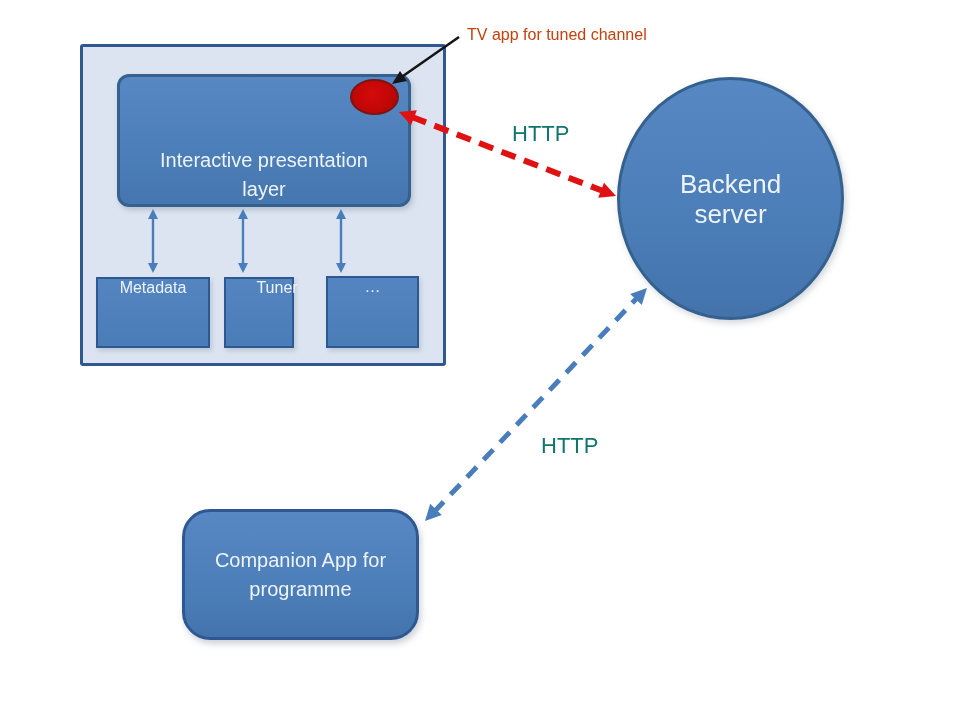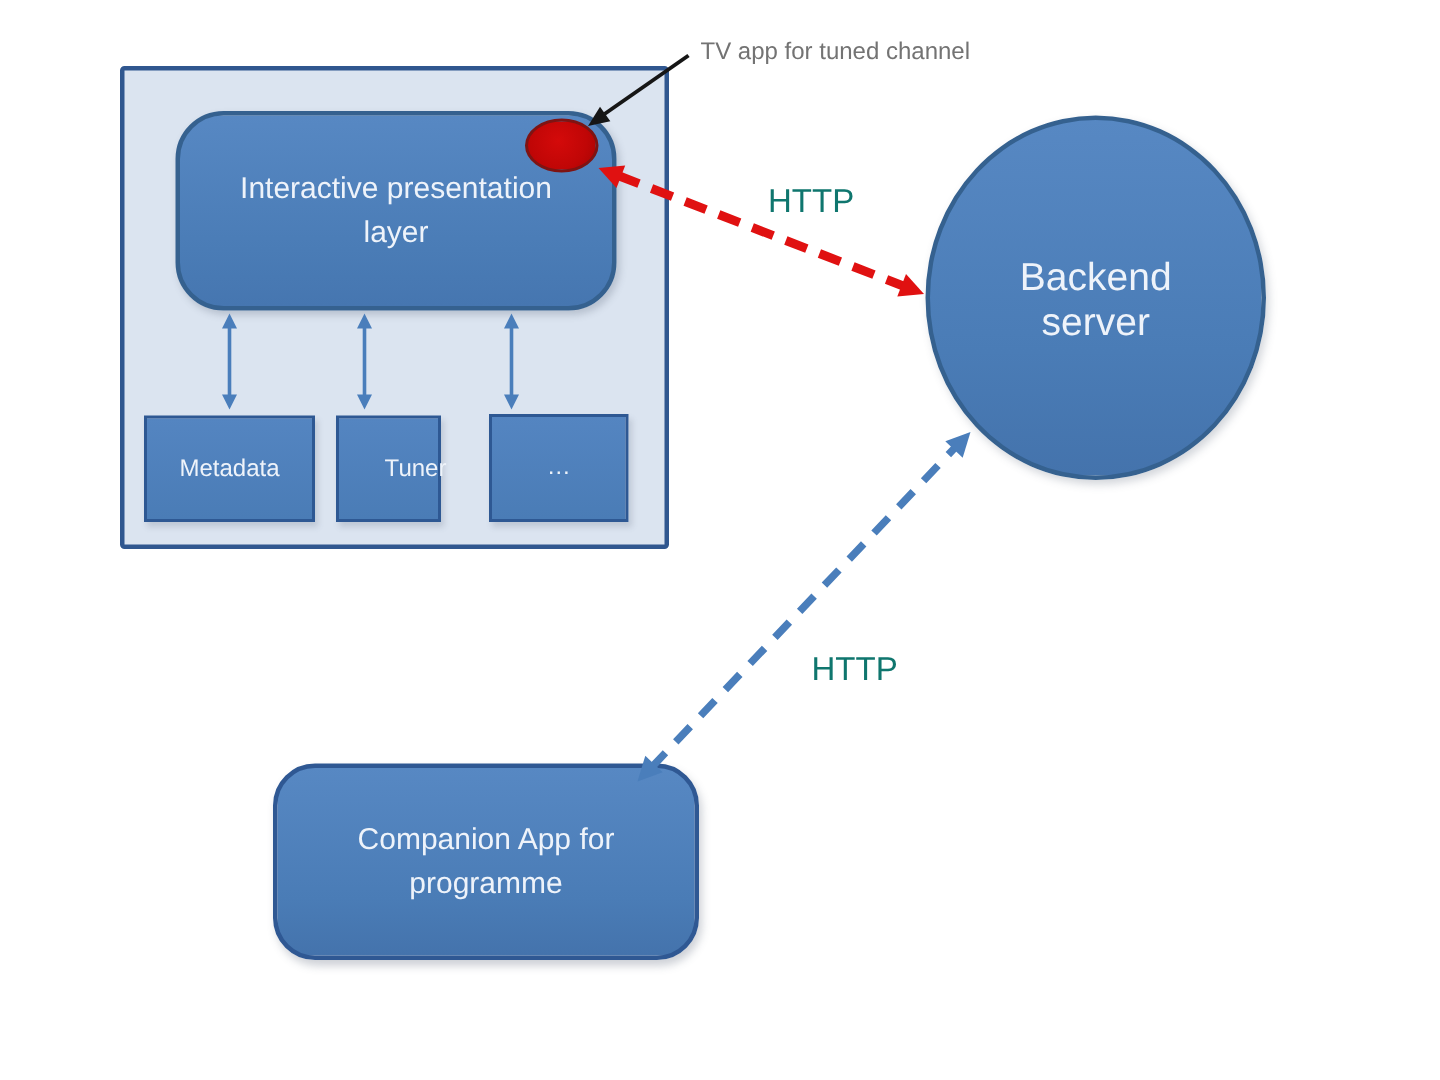--- a/index.html
+++ b/index.html
@@ -10,73 +10,73 @@
   .abs{position:absolute;box-sizing:border-box;}
 
   
   .outer-box{
     left:80px;top:44px;width:366px;height:322px;
     background:#dbe4f0;border:3px solid #30578f;border-radius:3px;
   }
 
   
   .pres-layer{
-    left:117px;top:74px;width:294px;height:133px;border-radius:32px;
+    left:117px;top:74px;width:294px;height:133px;border-radius:12px;
     background:linear-gradient(180deg,#5788c3 0%,#4a7cb6 70%,#4676b0 100%);
     border:3px solid #35618f;
-    display:flex;align-items:center;justify-content:center;text-align:center;
+    display:flex;align-items:flex-end;justify-content:center;text-align:center;
     color:#eef3fa;font-size:20px;line-height:29px;
     box-shadow:2px 3px 5px rgba(80,90,110,0.25);
   }
   .pres-layer .lbl{width:240px;}
 
   
   .red-dot{
     left:350px;top:79px;width:49px;height:36px;border-radius:50%;
     background:radial-gradient(circle at 45% 40%,#d40a0a 0%,#c00606 60%,#a50404 100%);
     border:2px solid #7e1413;
     z-index:3;
   }
 
   
   .module{
     background:linear-gradient(180deg,#5485c1 0%,#4a7cb6 100%);
     border:2px solid #2e5893;
-    display:flex;align-items:center;justify-content:center;text-align:center;
+    display:flex;align-items:flex-start;justify-content:center;text-align:center;
     color:#eef3fa;font-size:16px;
     box-shadow:2px 3px 4px rgba(80,90,110,0.2);
   }
   .module.m0{left:96px;top:277px;width:114px;height:71px;}
   .module.m1{left:224px;top:277px;width:70px;height:71px;padding-left:36px;}
   .module.m2{left:326px;top:276px;width:93px;height:72px;}
 
   
   .backend{
     left:617px;top:77px;width:227px;height:243px;border-radius:50%;
     background:linear-gradient(180deg,#5788c3 0%,#4a7cb6 65%,#4473ac 100%);
     border:3px solid #35618f;
     display:flex;align-items:center;justify-content:center;text-align:center;
     color:#eef3fa;font-size:26px;line-height:30px;
     box-shadow:2px 3px 6px rgba(80,90,110,0.25);
   }
   .backend .lbl{width:110px;}
 
   
   .companion{
-    left:182px;top:509px;width:284px;height:131px;border-radius:28px;
+    left:182px;top:509px;width:237px;height:131px;border-radius:28px;
     background:linear-gradient(180deg,#5788c3 0%,#4a7cb6 70%,#4473ac 100%);
     border:3px solid #2f5893;
     display:flex;align-items:center;justify-content:center;text-align:center;
     color:#eef3fa;font-size:20px;line-height:29px;
     box-shadow:2px 4px 6px rgba(80,90,110,0.28);
   }
   .companion .lbl{width:200px;}
 
   
-  .tv-note{left:467px;top:26px;font-size:16px;color:#737373;white-space:nowrap;}
+  .tv-note{left:467px;top:26px;font-size:16px;color:#c2410c;white-space:nowrap;}
   .http-label{font-size:22px;color:#0f766e;white-space:nowrap;}
   .http-top{left:512px;top:121px;}
   .http-bottom{left:541px;top:433px;}
 
   
   svg.overlay{position:absolute;left:0;top:0;width:960px;height:720px;z-index:4;pointer-events:none;}
 </style>
 </head>
 <body>
 

